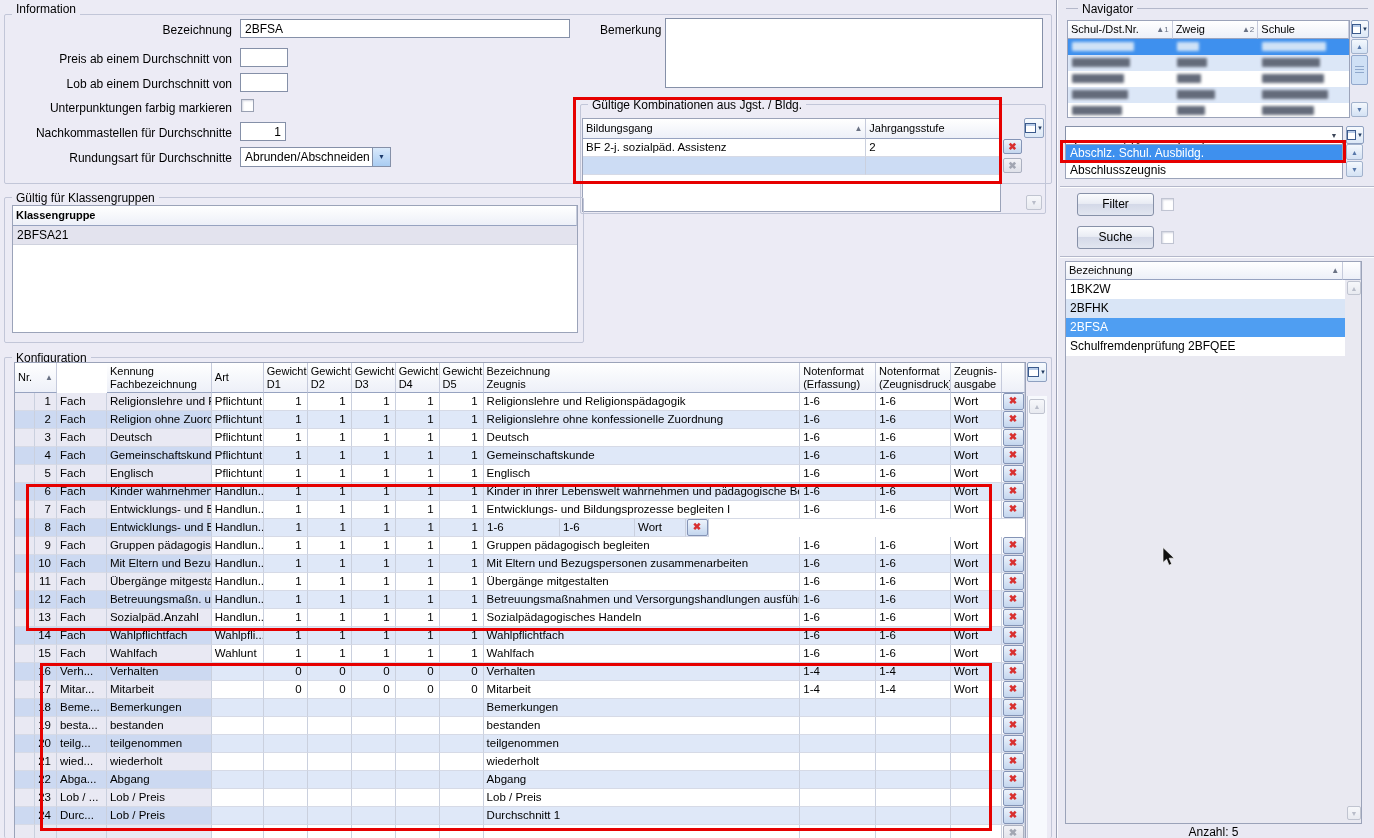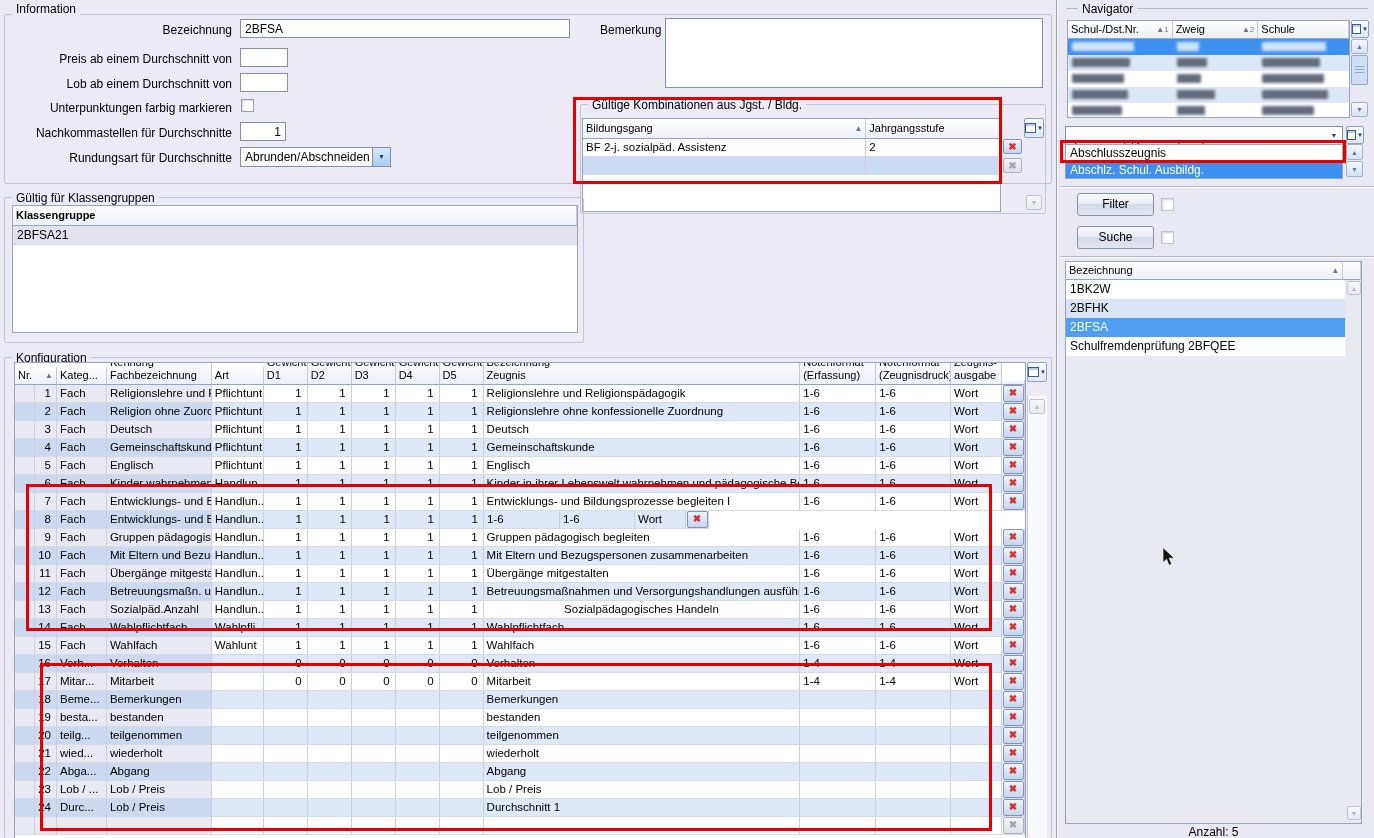--- a/index.html
+++ b/index.html
@@ -139,21 +139,21 @@
       <div class="hcell" style="width:566px;"><span>Klassengruppe</span></div>
     </div>
     <div id="kg-body">
         <div class="lrow" style="background: rgb(227, 227, 238); border-bottom: 1px solid rgb(207, 210, 222);">2BFSA21</div>
       </div>
   </div>
 
   <div class="abs grp" style="left:4px;top:357px;width:1048px;height:481px;border-bottom:none;"></div>
   <div class="grp-label" style="left:12px;top:351px;">Konfiguration</div>
   <div class="abs tblbox" style="left:14px;top:362px;width:1012px;height:476px;border-bottom:none;">
-    <div class="hrow" id="k-head" style="height:22px;align-items:flex-end;">
+    <div class="hrow" id="k-head" style="height:30px;">
         <div class="hcell" style="width: 42px;"><span>Nr.</span><span class="sorticon">▲</span></div>
         <div class="hcell" style="width: 50px; margin-top: 45px;"><span>Kateg...</span></div>
         <div class="hcell" style="width: 105px;"><span>Kennung
 Fachbezeichnung</span></div>
         <div class="hcell" style="width: 52px;"><span>Art</span></div>
         <div class="hcell" style="width: 44px;"><span>Gewicht
 D1</span></div>
         <div class="hcell" style="width: 44px;"><span>Gewicht
 D2</span></div>
         <div class="hcell" style="width: 44px;"><span>Gewicht
@@ -404,21 +404,21 @@
           <div class="kcell lg" style="width: 20px;"></div>
           <div class="kcell lg num" style="width: 22px;">13</div>
           <div class="kcell lg" style="width: 50px;">Fach</div>
           <div class="kcell lg" style="width: 105px;">Sozialpäd.Anzahl</div>
           <div class="kcell rg" style="width: 52px;">Handlun...</div>
           <div class="kcell rg num" style="width: 44px;">1</div>
           <div class="kcell rg num" style="width: 44px;">1</div>
           <div class="kcell rg num" style="width: 44px;">1</div>
           <div class="kcell rg num" style="width: 44px;">1</div>
           <div class="kcell rg num" style="width: 44px;">1</div>
-          <div class="kcell rg" style="width: 317px; text-align: center;">Sozialpädagogisches Handeln</div>
+          <div class="kcell rg" style="width: 317px;">Sozialpädagogisches Handeln</div>
           <div class="kcell rg" style="width: 76px;">1-6</div>
           <div class="kcell rg" style="width: 75px;">1-6</div>
           <div class="kcell rg" style="width: 51px;">Wort</div>
           <div class="kcell rg xcell" style="width: 23px;">
             <div class="xbtn">✖</div>
           </div>
         </div>
         <div class="krow even">
           <div class="kcell lg" style="width: 20px;"></div>
           <div class="kcell lg num" style="width: 22px;">14</div>
@@ -738,22 +738,22 @@
 
 <div class="abs combo" style="left:1065px;top:126px;width:278px;height:19px;background:#fff;">
   <div class="cval" style="padding:13px 4px;">Zeugnisart (Anzeigeform)</div>
   <div style="width:16px;text-align:center;font-size:7px;line-height:17px;color:#3c4658;">▼</div>
 </div>
 <div class="abs cpbtn" style="left:1346px;top:126px;width:18px;height:18px;">
   <span class="cpgrid"></span>
     <span class="cparrow">▼</span>
 </div>
 <div class="abs tblbox" id="z-list" style="left:1065px;top:144px;width:278px;height:35px;">
+    <div class="zrow sel">Abschlz. Schul. Ausbildg.</div>
     <div class="zrow">Abschlusszeugnis</div>
-    <div class="zrow sel">Abschlz. Schul. Ausbildg.</div>
   </div>
 <div class="abs sbtn" style="left:1346px;top:144px;width:17px;height:16px;line-height:15px;">▲</div>
 <div class="abs sbtn" style="left:1346px;top:161px;width:17px;height:16px;line-height:15px;">▼</div>
 <div class="abs divider" style="left:1060px;top:186px;width:314px;height:2px;"></div>
 
 <div class="abs btn" style="left:1077px;top:193px;width:77px;height:23px;">Filter</div>
 <span class="abs chk" style="left:1161px;top:198px;border-color:#c0c4d2;"></span>
 <div class="abs btn" style="left:1077px;top:226px;width:77px;height:23px;">Suche</div>
 <span class="abs chk" style="left:1161px;top:231px;border-color:#c0c4d2;"></span>
 <div class="abs divider" style="left:1060px;top:256px;width:314px;height:2px;"></div>

